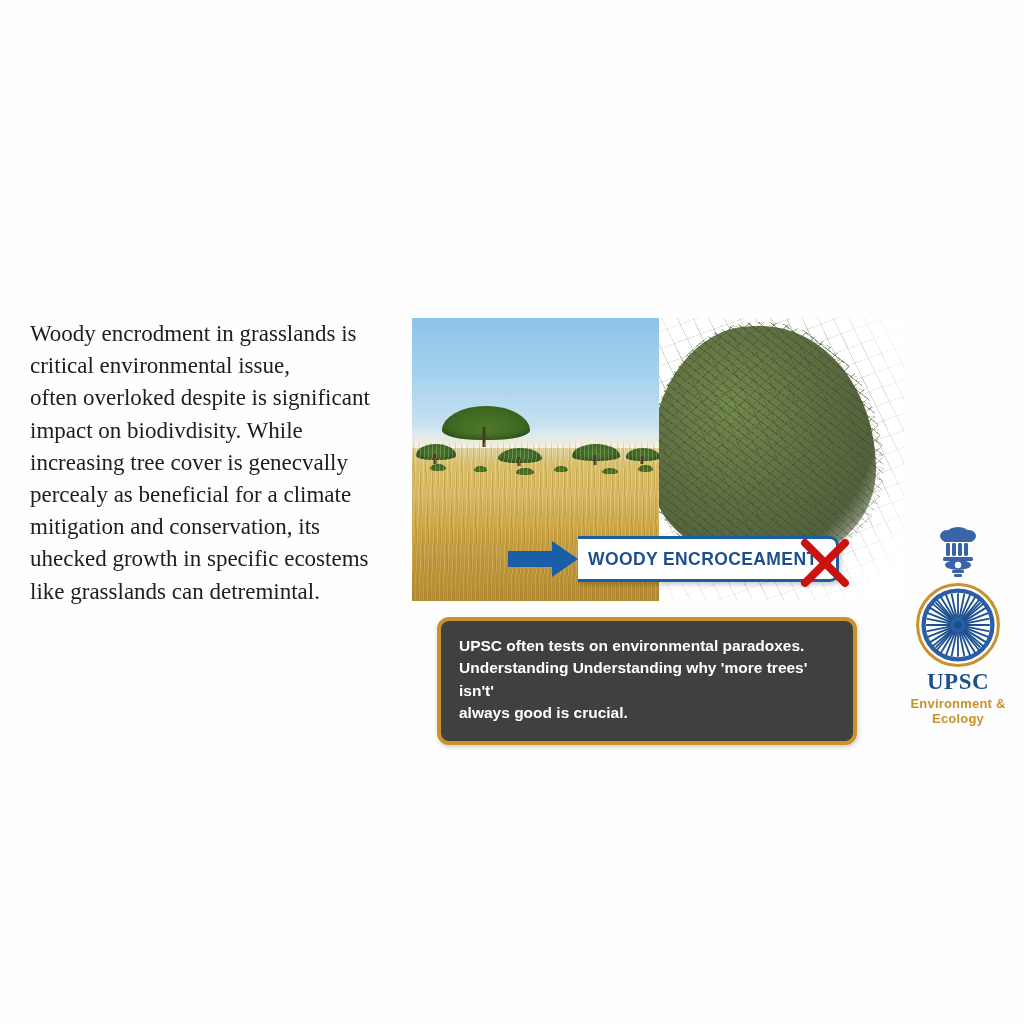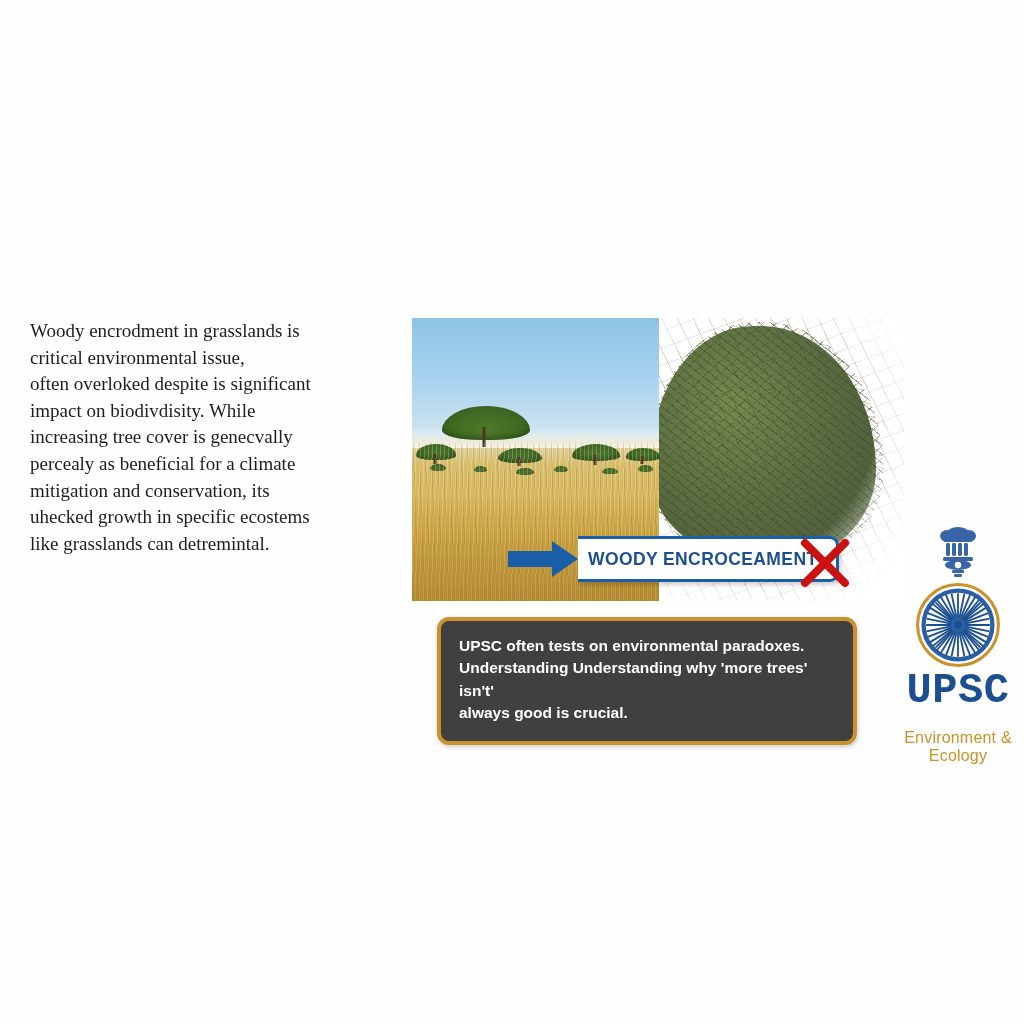--- a/index.html
+++ b/index.html
@@ -29,21 +29,21 @@
     font-weight: bold;
     font-size: 30px;
     line-height: 1.23;
     color: #1f6fb5;
     letter-spacing: -0.2px;
     margin: 0 0 10px 0;
     white-space: pre-line;
   }
   #body-paragraph {
     font-family: "Liberation Serif", serif;
-    font-size: 19px;
+    font-size: 23px;
     line-height: 1.40;
     color: #1d1d1d;
     margin: 0;
     white-space: pre-line;
   }
 
   
   #photo-strip {
     position: absolute;
     left: 412px;
@@ -208,35 +208,35 @@
     position: absolute;
     left: 893px;
     top: 524px;
     width: 130px;
     height: 184px;
     text-align: center;
   }
   #logo-emblem { display: block; margin: 0 auto; }
   #logo-chakra { display: block; margin: 2px auto 0 auto; }
   #logo-wordmark {
-    font-family: Liberation Mono, monospace;
-    font-weight: bold;
-    font-size: 42px;
+    font-family: Liberation Serif, serif;
+    font-weight: bold;
+    font-size: 23px;
     letter-spacing: 0.5px;
     color: #1b4f8f;
     line-height: 1;
     margin-top: 2px;
   }
   #logo-tagline {
     font-family: "Liberation Sans", sans-serif;
-    font-size: 16px;
-    font-weight: normal;
+    font-size: 13px;
+    font-weight: bold;
     color: #c9922b;
     letter-spacing: 0.2px;
-    margin-top: 17px;
+    margin-top: 3px;
   }
 </style>
 </head>
 <body>
 
 <div id="slide">
 
   <div id="text-column">
     <p id="body-paragraph">Woody encrodment in grasslands is
 critical environmental issue,

